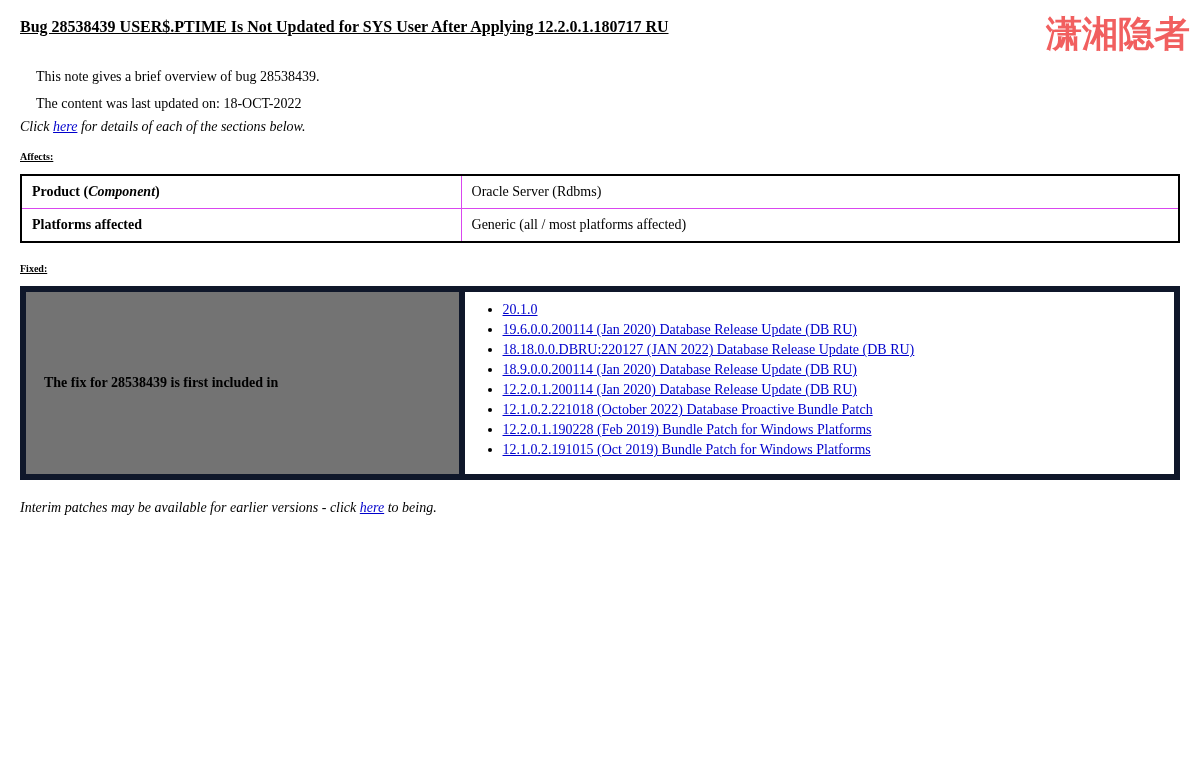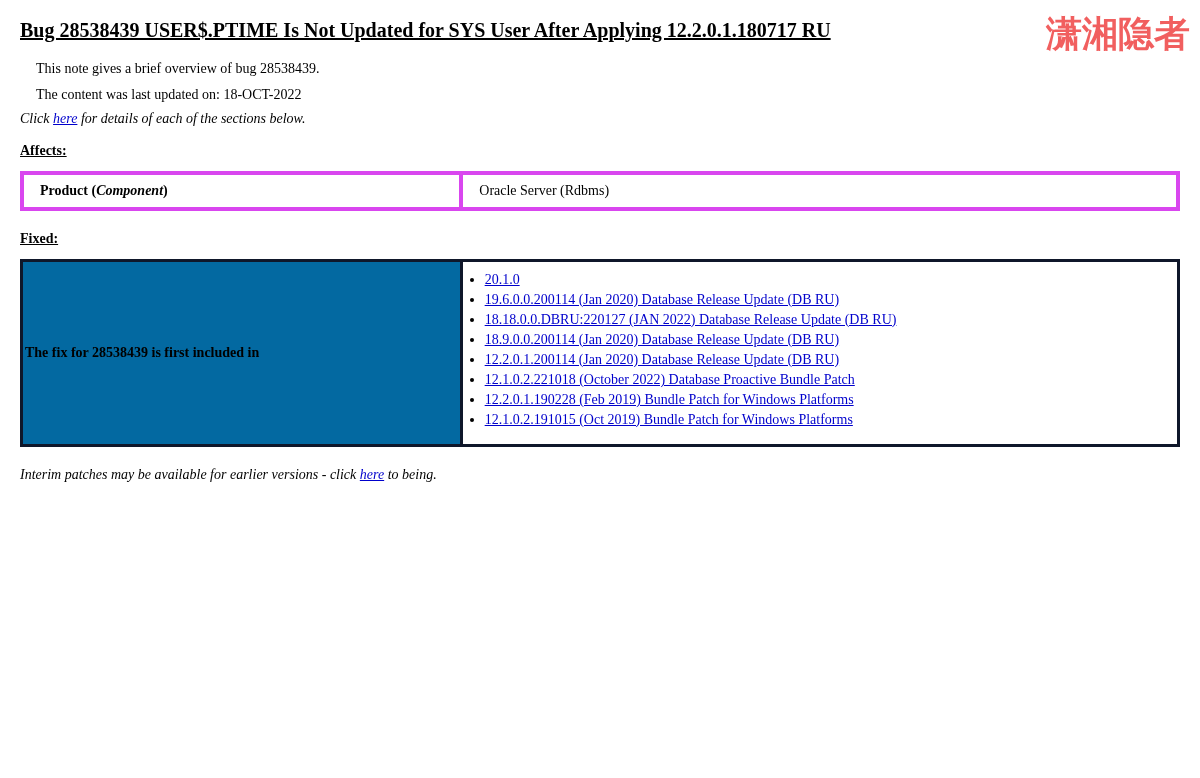--- a/index.html
+++ b/index.html
@@ -17,56 +17,56 @@
       right: 10px;
       font-size: 36px;
       font-weight: bold;
       color: #ef4444;
       opacity: 0.85;
       font-family: sans-serif;
       pointer-events: none;
       z-index: 100;
     }
     .page-title {
-      font-size: 20px;
+      font-size: 16px;
       font-weight: bold;
       text-decoration: underline;
-      margin-bottom: 14px;
+      margin-bottom: 28px;
       line-height: 1.4;
     }
     .intro-text {
       font-size: 14px;
       line-height: 1.6;
       margin-bottom: 4px;
       margin-left: 16px;
     }
     .intro-link {
       font-style: italic;
       font-size: 14px;
       margin-bottom: 6px;
     }
     .intro-link a {
       color: #0000cc;
     }
     .section-heading {
-      font-size: 14px;
+      font-size: 10px;
       font-weight: bold;
       text-decoration: underline;
       margin-bottom: 12px;
       margin-top: 16px;
     }
     .affects-table {
       width: 100%;
       border-collapse: collapse;
       margin-bottom: 20px;
       border: 2px solid #000;
     }
     .affects-table td {
-      border: 4px solid #d946ef;
-      padding: 8px 16px;
+      border: 1px solid #d946ef;
+      padding: 8px 10px;
       vertical-align: top;
     }
     .affects-table .label-cell {
       width: 38%;
       font-weight: bold;
       background: #ffffff;
     }
     .affects-table .label-cell em {
       font-style: italic;
     }
@@ -88,28 +88,28 @@
       color: #0000cc;
       text-decoration: underline;
     }
     .fixed-table {
       width: 100%;
       border-collapse: collapse;
       margin-bottom: 20px;
       border: 2px solid #000;
     }
     .fixed-table td {
-      border: 3px solid #0f172a;
-      padding: 12px 2px;
+      border: 6px solid #0f172a;
+      padding: 12px 18px;
       vertical-align: middle;
     }
     .fixed-table .label-cell {
       width: 38%;
       font-weight: bold;
-      background: #0369a1;
+      background: #737373;
     }
     .fixed-table .value-cell {
       width: 62%;
       vertical-align: top;
       padding-top: 10px;
     }
     .interim-note {
       font-style: italic;
       font-size: 14px;
       margin-top: 8px;
@@ -142,20 +142,28 @@
       <td class="label-cell">
         Product (<em>Component</em>)
       </td>
       <td class="value-cell">
         Oracle Server (Rdbms)
       </td>
     </tr>
 
 
 
+    <tr>
+      <td class="label-cell">
+        Platforms affected
+      </td>
+      <td class="value-cell">
+        Generic (all / most platforms affected)
+      </td>
+    </tr>
   </tbody>
 </table>
 
 <div class="section-heading">Fixed:</div>
 
 <table class="fixed-table">
   <tbody>
     <tr>
       <td class="label-cell">
         <span>The fix for 28538439 is first included in</span>

